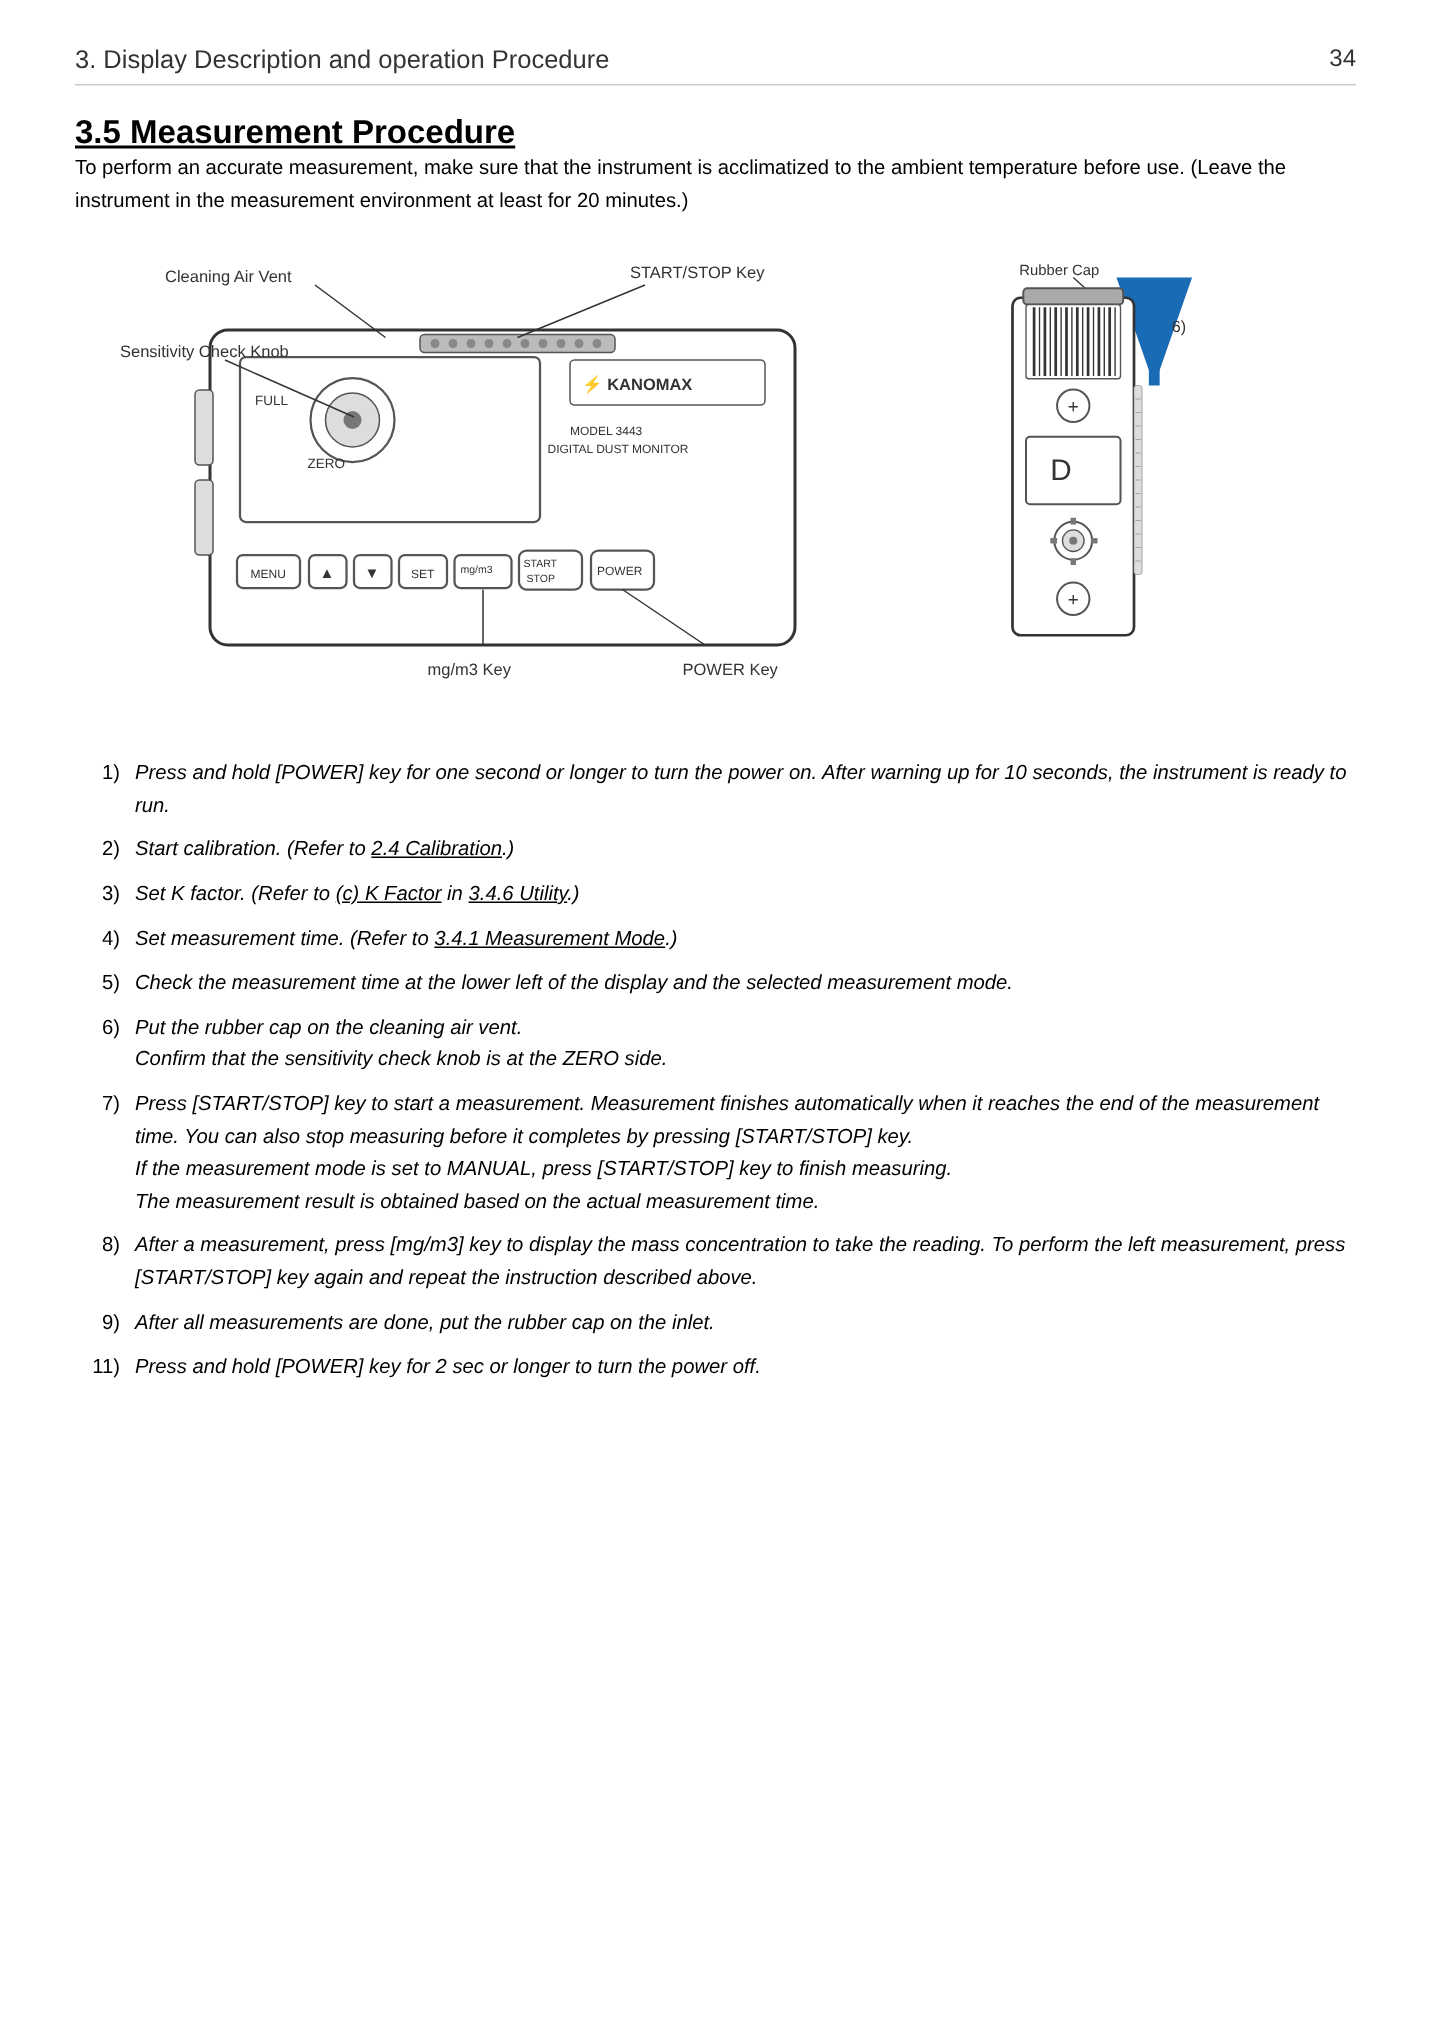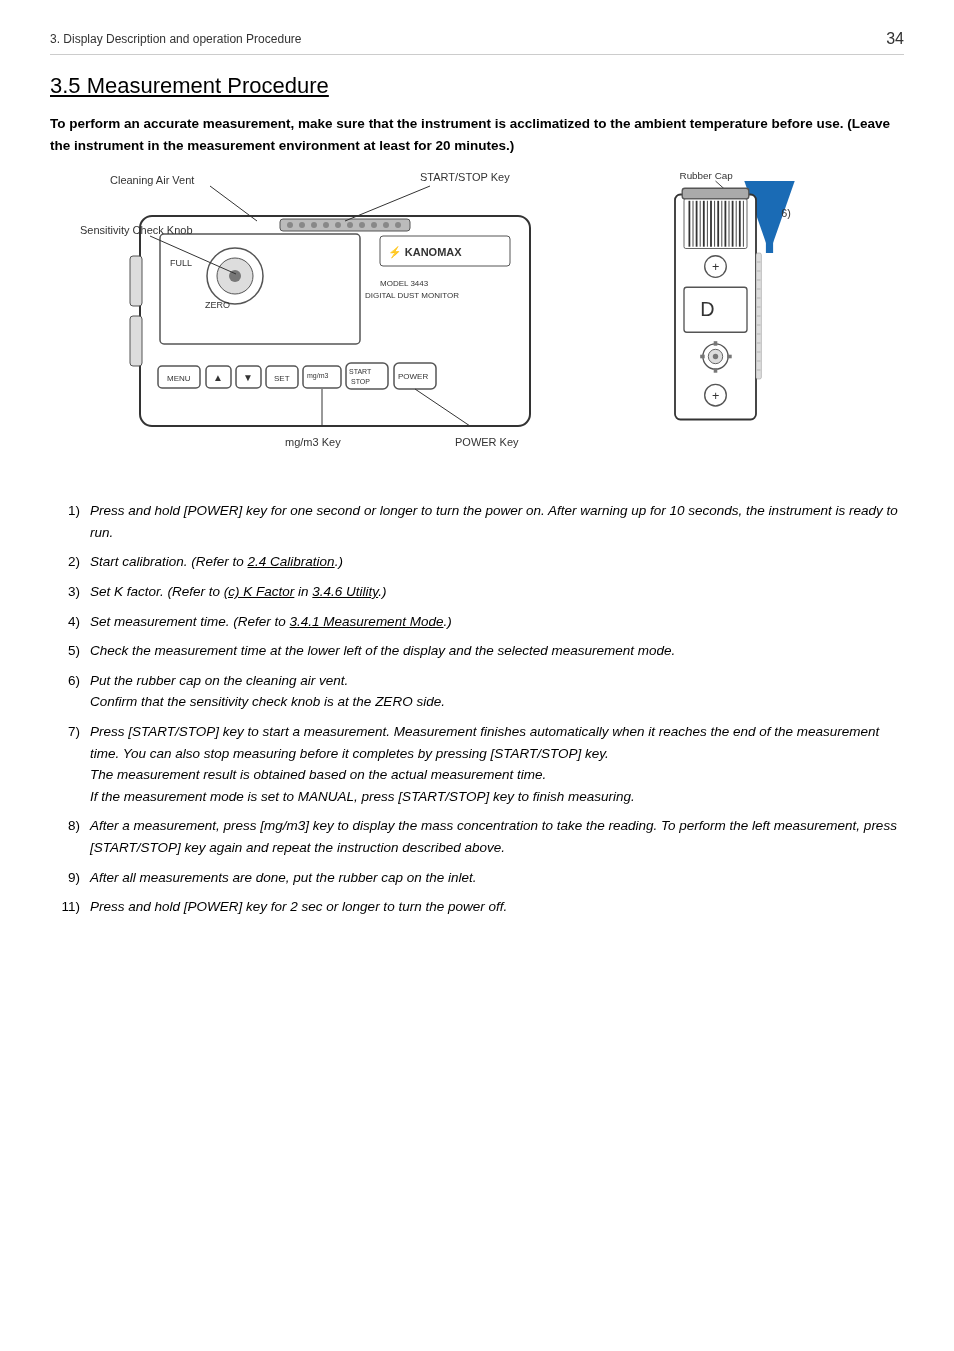--- a/index.html
+++ b/index.html
@@ -14,37 +14,36 @@
     }
     .page-header {
       display: flex;
       justify-content: space-between;
       align-items: center;
       border-bottom: 1px solid #ccc;
       padding-bottom: 6px;
       margin-bottom: 18px;
     }
     .page-header-text {
-      font-size: 12px;
+      font-size: 17px;
       color: #333;
     }
     .page-number {
       font-size: 16px;
       color: #333;
     }
     .section-title {
       font-size: 22px;
-      font-weight: normal;
+      font-weight: bold;
       text-decoration: underline;
-      margin-bottom: 14px;
     }
     .intro-text {
       font-size: 13.5px;
       line-height: 1.6;
-      font-weight: bold;
+      margin-bottom: 16px;
     }
     .diagram-area {
       display: flex;
       gap: 20px;
       margin-bottom: 24px;
       align-items: flex-start;
     }
     .device-diagram {
       position: relative;
       width: 560px;
@@ -295,22 +294,22 @@
     <span class="num">6)</span>
     <span class="content">
       Put the rubber cap on the cleaning air vent.<br>
       <span class="sub-line">Confirm that the sensitivity check knob is at the ZERO side.</span>
     </span>
   </li>
   <li>
     <span class="num">7)</span>
     <span class="content">
       Press [START/STOP] key to start a measurement. Measurement finishes automatically when it reaches the end of the measurement time. You can also stop measuring before it completes by pressing [START/STOP] key.<br>
+      <span class="sub-line">If the measurement mode is set to MANUAL, press [START/STOP] key to finish measuring.</span>
       <span class="sub-line">The measurement result is obtained based on the actual measurement time.</span>
-      <span class="sub-line">If the measurement mode is set to MANUAL, press [START/STOP] key to finish measuring.</span>
     </span>
   </li>
   <li>
     <span class="num">8)</span>
     <span class="content">
       After a measurement, press [mg/m3] key to display the mass concentration to take the reading. To perform the left measurement, press [START/STOP] key again and repeat the instruction described above.
     </span>
   </li>
   <li>
     <span class="num">9)</span>

